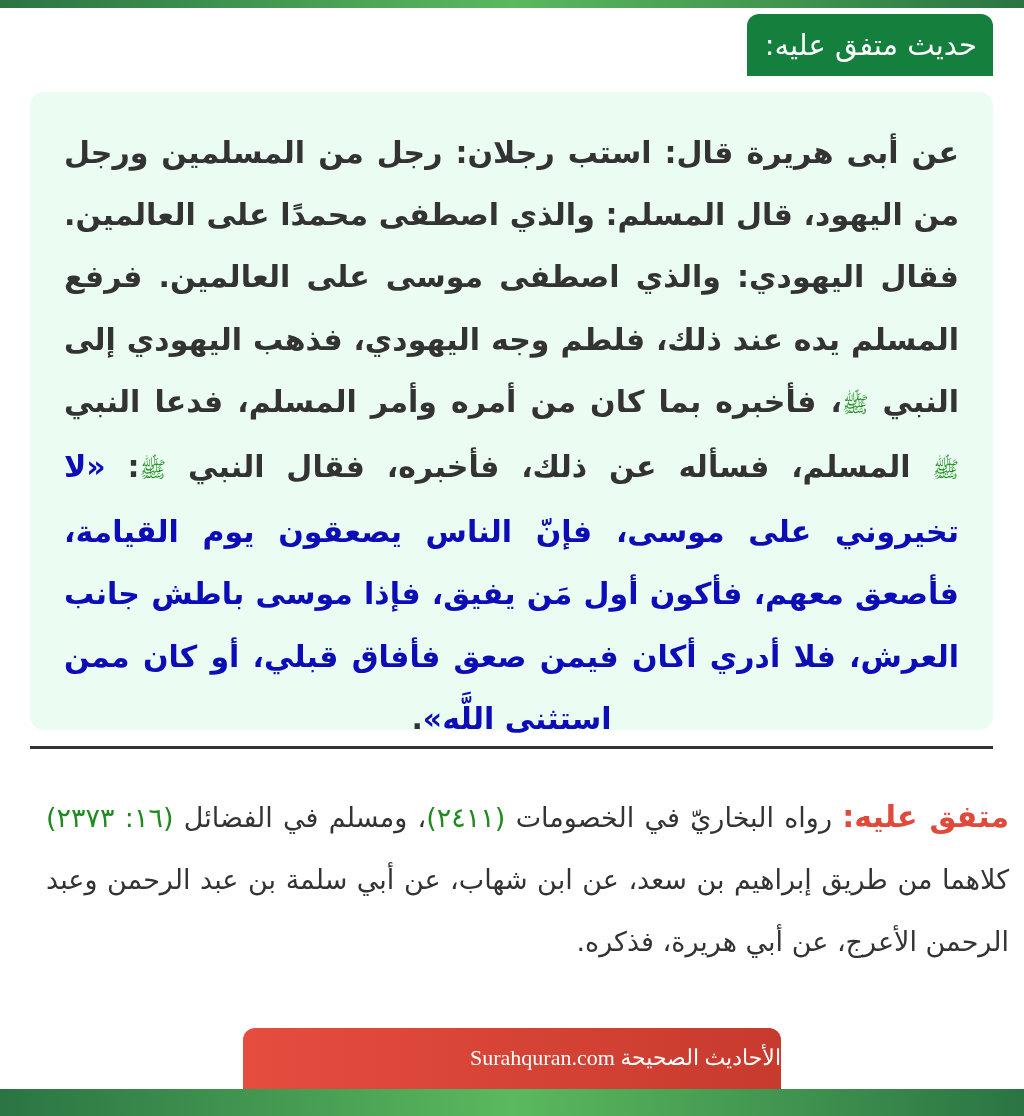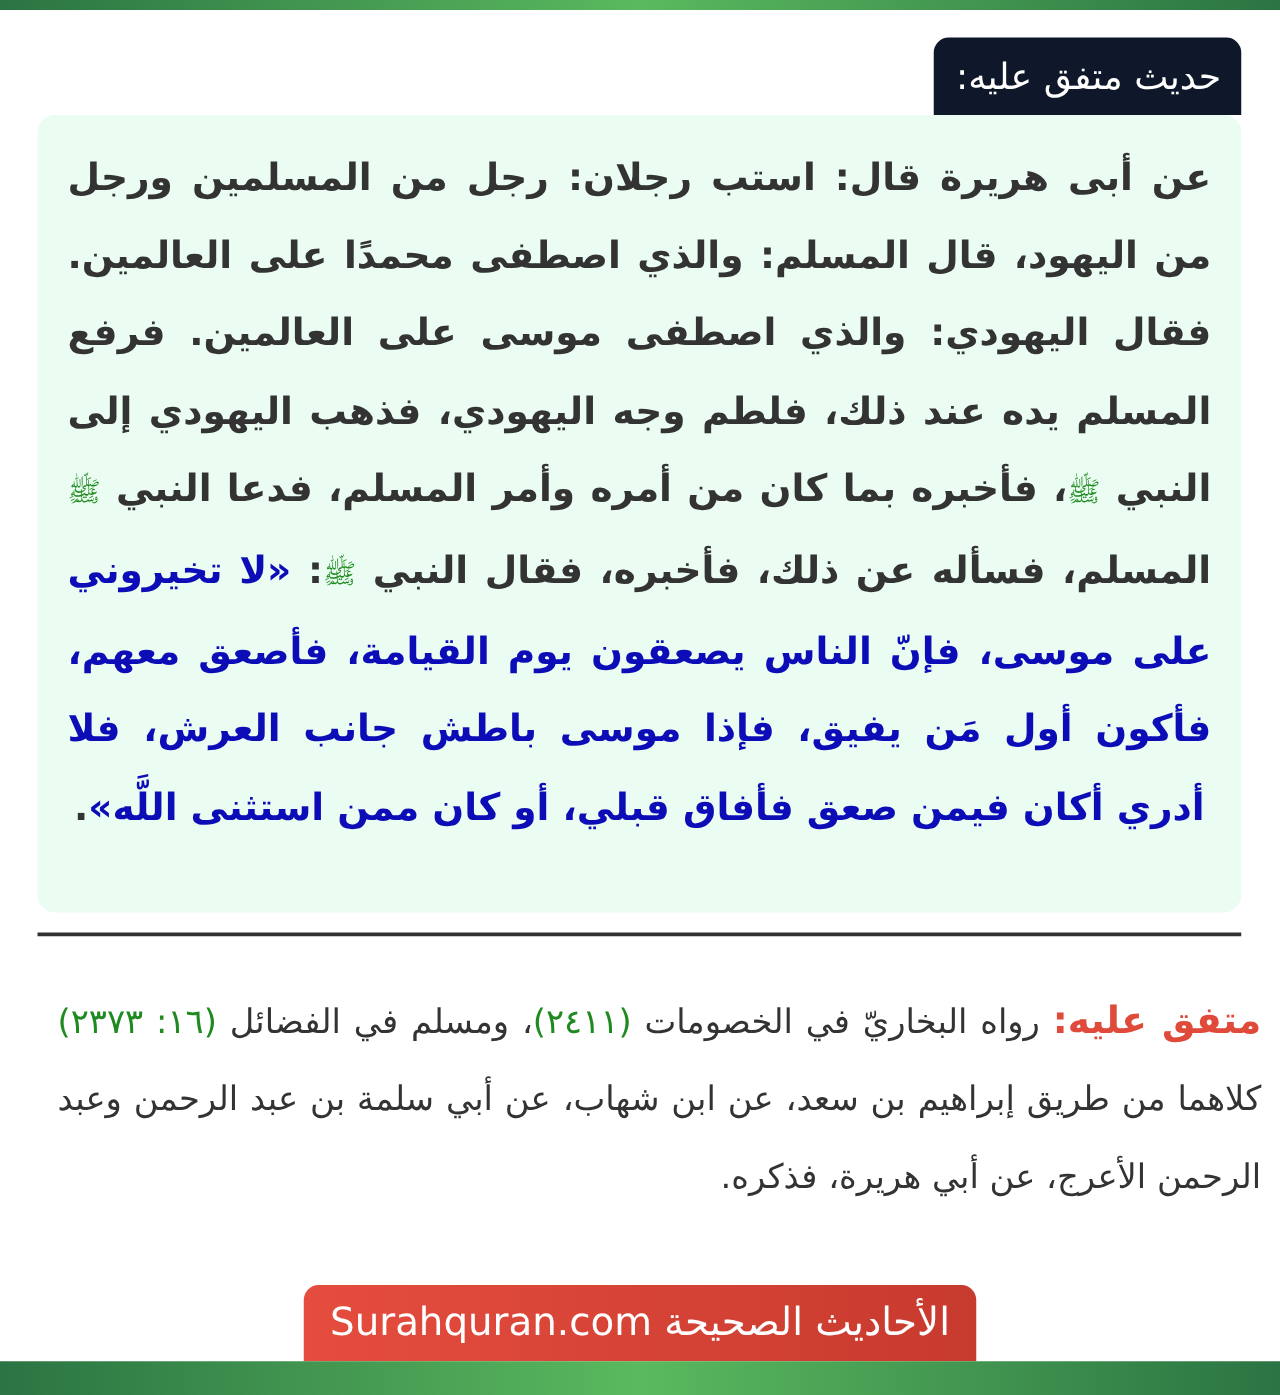--- a/index.html
+++ b/index.html
@@ -10,56 +10,56 @@
     }
     .top-bar {
       position: absolute; left: 0; top: 0; width: 1024px; height: 8px;
       background: linear-gradient(90deg, #2b7443 0%, #5ab95e 50%, #2b7443 100%);
     }
     .bottom-bar {
       position: absolute; left: 0; top: 1089px; width: 1024px; height: 27px;
       background: linear-gradient(90deg, #2b7443 0%, #5ab95e 50%, #2b7443 100%);
     }
     .title-tab {
-      position: absolute; right: 31px; top: 30px; height: 62px;
+      position: absolute; right: 31px; top: 14px; height: 62px;
       padding: 0 16px 0 18px;
-      background: #0f172a; color: #ffffff;
+      background: #15803d; color: #ffffff;
       border-radius: 12px 12px 0 0;
       font-size: 29px; line-height: 62px;
       direction: rtl; white-space: nowrap;
     }
     .hadith-box {
       position: absolute; left: 30px; top: 92px; width: 963px; height: 638px;
       background: #ebfdf2; border-radius: 14px;
       box-sizing: border-box; padding: 18px 22px 0 22px;
     }
     .hadith-text {
       direction: rtl; text-align: justify; text-align-last: center;
       font-weight: bold; font-size: 30px; line-height: 62.2px;
-      color: #333333; margin: 2px;
+      color: #333333; margin: 12px;
     }
     .hadith-text .quote { color: #0d0db8; }
     .hadith-text .pbuh { color: #1f8a1f; font-weight: normal; font-size: 22px; }
     .divider {
       position: absolute; left: 30px; top: 746px; width: 963px; height: 3px;
       background: #333333;
     }
     .source-text {
       position: absolute; left: 30px; top: 770px; width: 963px;
       direction: rtl; text-align: justify;
       font-size: 27px; line-height: 62px; color: #333333; margin: 16px;
     }
     .source-text .label { color: #e04a3b; font-weight: bold; font-size: 30px; }
     .source-text .ref { color: #1f8a1f; }
     .site-badge {
       position: absolute; left: 243px; top: 1028px; width: 538px; height: 61px;
       background: linear-gradient(90deg, #e54d3e 0%, #c73a2e 100%);
       border-radius: 12px 12px 0 0;
-      color: #ffffff; font-size: 31px; line-height: 60px; text-align: center;
-      direction: rtl; white-space: nowrap;
+      color: #ffffff; font-size: 22px; line-height: 60px; text-align: right;
+      direction: rtl; white-space: nowrap; font-family: Liberation Serif, serif;
     }
   </style>
 </head>
 <body>
 
 <div class="top-bar"></div>
 
 <div class="title-tab">حديث متفق عليه:</div>
 
 <div class="hadith-box">

